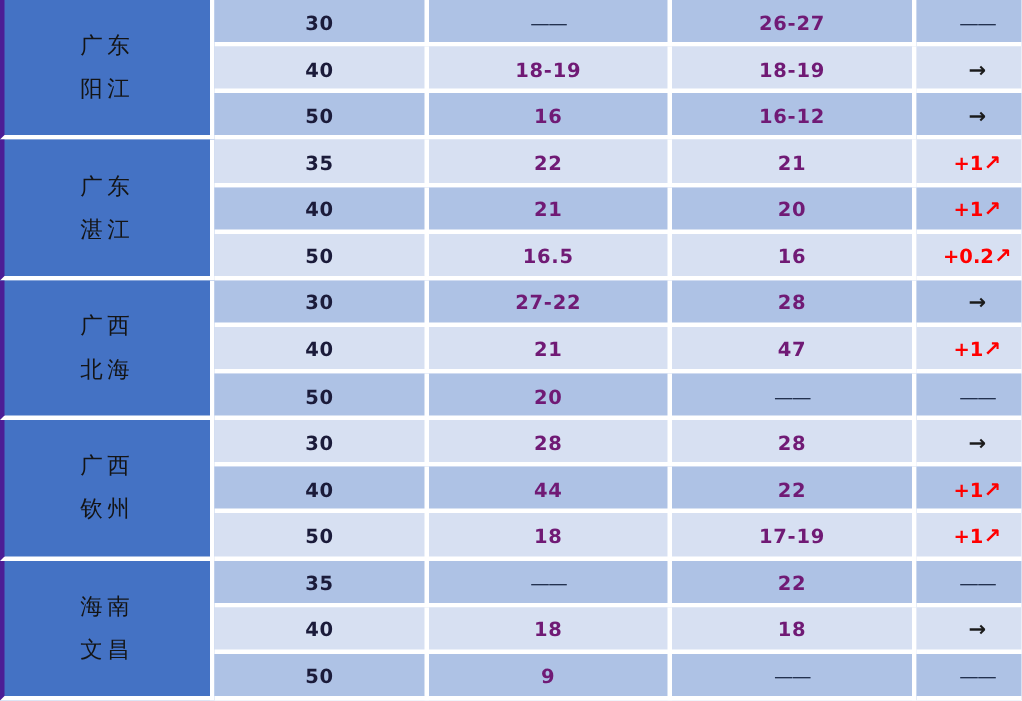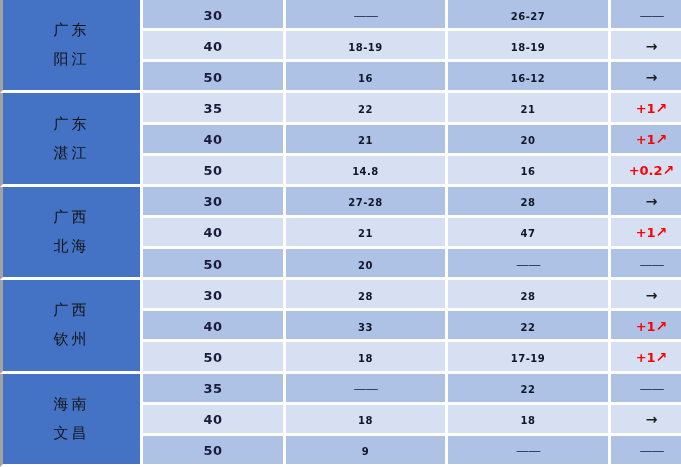--- a/index.html
+++ b/index.html
@@ -28,21 +28,21 @@
     border-right: 3px solid #ffffff;
     border-bottom: 3px solid #ffffff;
   }
   
   .region-cell {
     width: 137px;
     background: #4472c4;
     color: #111111;
     font-size: 15px;
     line-height: 1.0;
-    border-left: 3px solid #a3a3a3;
+    border-left: 3px solid #4c1d95;
     border-right: 4px solid #ffffff;
     border-bottom: 4px solid #ffffff;
   }
   .region-inner {
     display: flex;
     flex-direction: column;
     align-items: center;
     justify-content: center;
     gap: 14px;
     height: 100%;
@@ -55,22 +55,22 @@
   
   .c-spec  { width: 140px; }
   .c-a     { width: 159px; }
   .c-b     { width: 160px; }
   .c-chg   { width: 81px; border-right: none; }
 
   .stripe-dark  { background: #aec2e5; }
   .stripe-light { background: #d7e0f2; }
 
   .num {
-    color: #0f172a;
-    font-size: 10px;
+    color: #701a75;
+    font-size: 13px;
     font-weight: bold;
     letter-spacing: 0.5px;
   }
   .spec {
     color: #1b1b3a;
     font-size: 13px;
     font-weight: bold;
     letter-spacing: 0.5px;
   }
   .dash {
@@ -139,33 +139,33 @@
         <td class="c-chg stripe-light"><span class="chg-up"><span>+1</span><span class="arrow-ne">↗</span></span></td>
       </tr>
       <tr>
         <td class="c-spec stripe-dark"><span class="spec">40</span></td>
         <td class="c-a stripe-dark"><span class="num">21</span></td>
         <td class="c-b stripe-dark"><span class="num">20</span></td>
         <td class="c-chg stripe-dark"><span class="chg-up"><span>+1</span><span class="arrow-ne">↗</span></span></td>
       </tr>
       <tr class="grp-end">
         <td class="c-spec stripe-light"><span class="spec">50</span></td>
-        <td class="c-a stripe-light"><span class="num">14.8</span></td>
+        <td class="c-a stripe-light"><span class="num">16.5</span></td>
         <td class="c-b stripe-light"><span class="num">16</span></td>
         <td class="c-chg stripe-light"><span class="chg-up"><span>+0.2</span><span class="arrow-ne">↗</span></span></td>
       </tr>
       <tr>
         <td class="region-cell" rowspan="3">
           <div class="region-inner">
             <div class="region-prov">广西</div>
             <div class="region-city">北海</div>
           </div>
         </td>
         <td class="c-spec stripe-dark"><span class="spec">30</span></td>
-        <td class="c-a stripe-dark"><span class="num">27-28</span></td>
+        <td class="c-a stripe-dark"><span class="num">27-22</span></td>
         <td class="c-b stripe-dark"><span class="num">28</span></td>
         <td class="c-chg stripe-dark"><span class="flat-arrow">→</span></td>
       </tr>
       <tr>
         <td class="c-spec stripe-light"><span class="spec">40</span></td>
         <td class="c-a stripe-light"><span class="num">21</span></td>
         <td class="c-b stripe-light"><span class="num">47</span></td>
         <td class="c-chg stripe-light"><span class="chg-up"><span>+1</span><span class="arrow-ne">↗</span></span></td>
       </tr>
       <tr class="grp-end">
@@ -181,21 +181,21 @@
             <div class="region-city">钦州</div>
           </div>
         </td>
         <td class="c-spec stripe-light"><span class="spec">30</span></td>
         <td class="c-a stripe-light"><span class="num">28</span></td>
         <td class="c-b stripe-light"><span class="num">28</span></td>
         <td class="c-chg stripe-light"><span class="flat-arrow">→</span></td>
       </tr>
       <tr>
         <td class="c-spec stripe-dark"><span class="spec">40</span></td>
-        <td class="c-a stripe-dark"><span class="num">33</span></td>
+        <td class="c-a stripe-dark"><span class="num">44</span></td>
         <td class="c-b stripe-dark"><span class="num">22</span></td>
         <td class="c-chg stripe-dark"><span class="chg-up"><span>+1</span><span class="arrow-ne">↗</span></span></td>
       </tr>
       <tr class="grp-end">
         <td class="c-spec stripe-light"><span class="spec">50</span></td>
         <td class="c-a stripe-light"><span class="num">18</span></td>
         <td class="c-b stripe-light"><span class="num">17-19</span></td>
         <td class="c-chg stripe-light"><span class="chg-up"><span>+1</span><span class="arrow-ne">↗</span></span></td>
       </tr>
       <tr>

